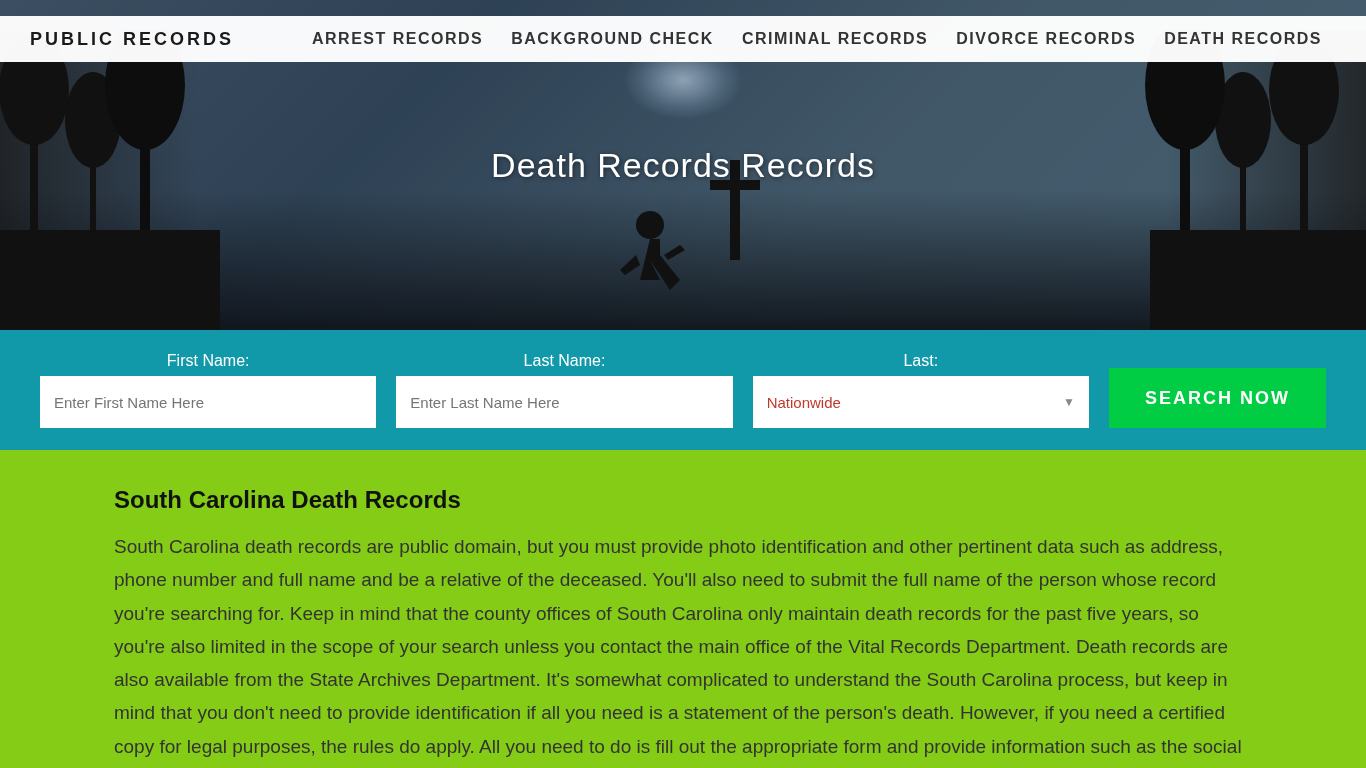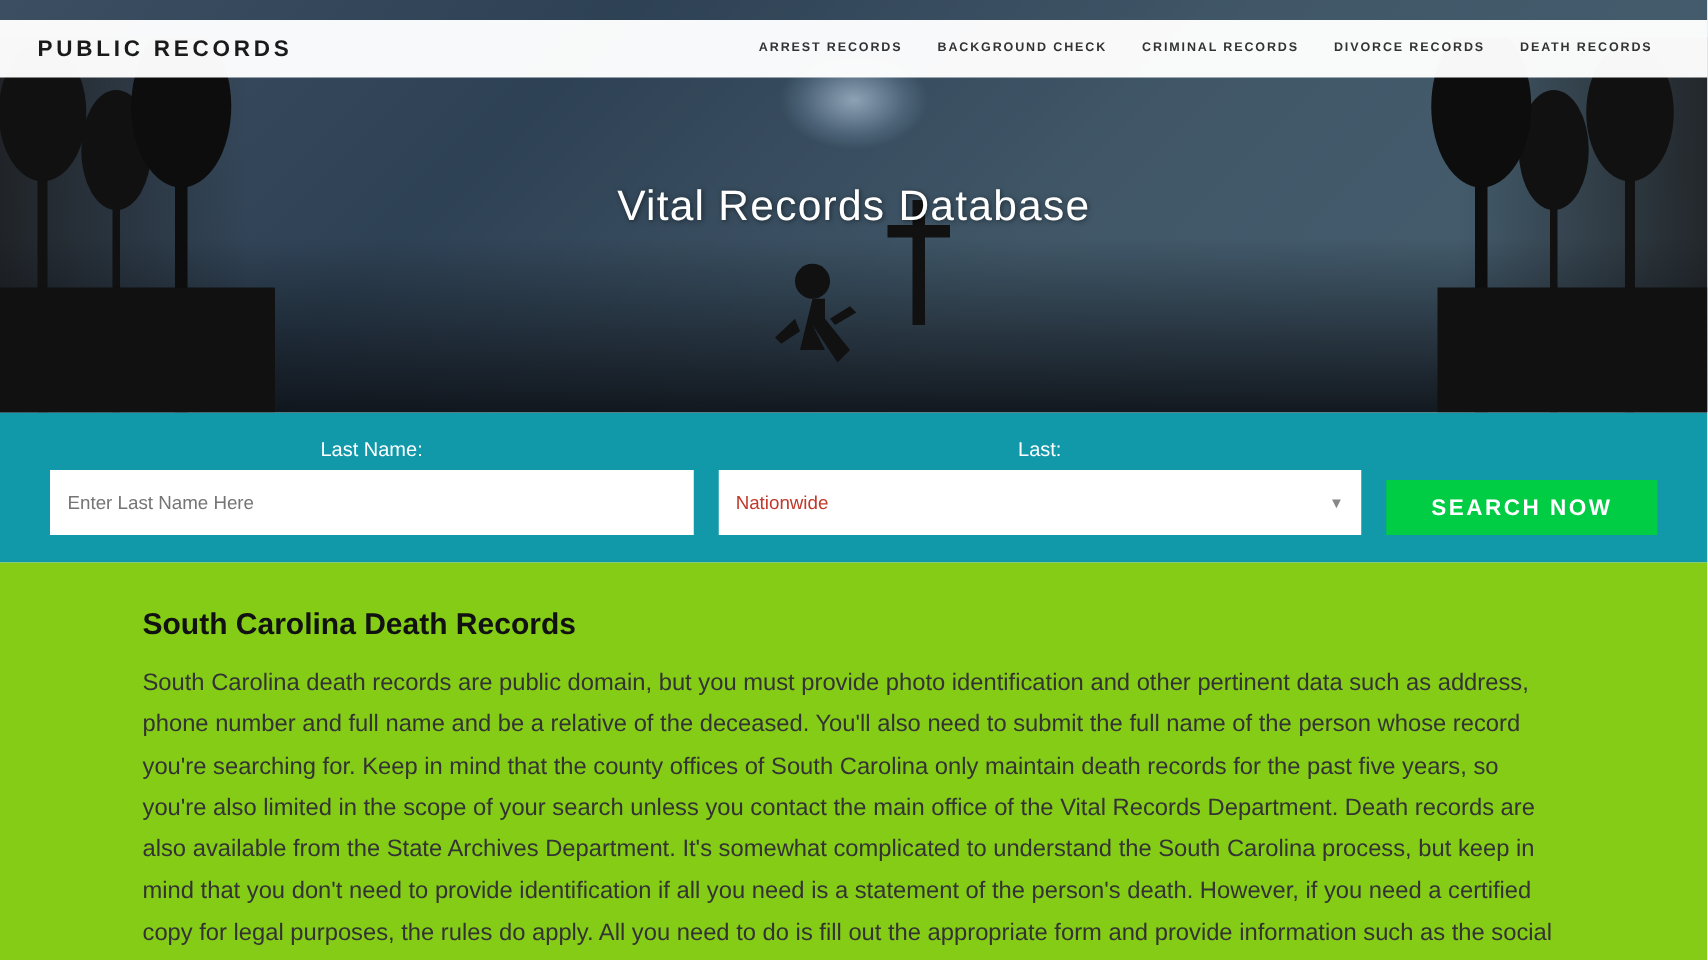--- a/index.html
+++ b/index.html
@@ -25,21 +25,21 @@
       margin-right: auto;
     }
     .nav-links {
       display: flex;
       gap: 0;
       list-style: none;
     }
     .nav-links li a {
       display: block;
       padding: 0 14px;
-      font-size: 10px;
+      font-size: 16px;
       font-weight: 700;
       letter-spacing: 1.5px;
       color: #333;
       text-decoration: none;
       text-transform: uppercase;
       line-height: 46px;
     }
 
     
     .hero {
@@ -145,21 +145,21 @@
       content: '▼';
       position: absolute;
       right: 14px;
       top: 50%;
       transform: translateY(-50%);
       font-size: 12px;
       color: #888;
       pointer-events: none;
     }
     .search-btn {
-      height: 44px;
+      height: 60px;
       padding: 0 36px;
       background: #00cc44;
       color: #fff;
       font-size: 18px;
       font-weight: 900;
       letter-spacing: 2px;
       border: none;
       cursor: pointer;
       text-transform: uppercase;
       white-space: nowrap;
@@ -235,24 +235,28 @@
     <rect x="1150" y="200" width="220" height="100" fill="#111"></rect>
 
     <rect x="730" y="130" width="10" height="100" fill="#111"></rect>
     <rect x="710" y="150" width="50" height="10" fill="#111"></rect>
 
     <ellipse cx="650" cy="195" rx="14" ry="14" fill="#111"></ellipse>
     <path d="M650 209 L640 250 L660 250 L650 230 L670 260 L680 250 L660 225 L660 209 Z" fill="#111"></path>
     <path d="M636 225 L620 240 L625 245 L640 235 Z" fill="#111"></path>
     <path d="M664 225 L680 215 L685 220 L668 230 Z" fill="#111"></path>
   </svg>
-  <h1 class="hero-title">Vital Records Database</h1>
+  <h1 class="hero-title">Death Records Records</h1>
 </div>
 
 <div class="search-bar">
+  <div class="search-field">
+    <label>First Name:</label>
+    <input type="text" placeholder="Enter First Name Here" style="">
+  </div>
   <div class="search-field">
     <label>Last Name:</label>
     <input type="text" placeholder="Enter Last Name Here" style="">
   </div>
   <div class="search-field">
     <label>Last:</label>
     <div class="select-wrapper">
       <select id="state-select"><option value="Nationwide">Nationwide</option><option value="Alabama">Alabama</option><option value="Alaska">Alaska</option><option value="Arizona">Arizona</option><option value="Arkansas">Arkansas</option><option value="California">California</option><option value="Colorado">Colorado</option><option value="Connecticut">Connecticut</option><option value="Delaware">Delaware</option><option value="Florida">Florida</option><option value="Georgia">Georgia</option><option value="Hawaii">Hawaii</option><option value="Idaho">Idaho</option><option value="Illinois">Illinois</option><option value="Indiana">Indiana</option><option value="Iowa">Iowa</option><option value="Kansas">Kansas</option><option value="Kentucky">Kentucky</option><option value="Louisiana">Louisiana</option><option value="Maine">Maine</option><option value="Maryland">Maryland</option><option value="Massachusetts">Massachusetts</option><option value="Michigan">Michigan</option><option value="Minnesota">Minnesota</option><option value="Mississippi">Mississippi</option><option value="Missouri">Missouri</option><option value="Montana">Montana</option><option value="Nebraska">Nebraska</option><option value="Nevada">Nevada</option><option value="New Hampshire">New Hampshire</option><option value="New Jersey">New Jersey</option><option value="New Mexico">New Mexico</option><option value="New York">New York</option><option value="North Carolina">North Carolina</option><option value="North Dakota">North Dakota</option><option value="Ohio">Ohio</option><option value="Oklahoma">Oklahoma</option><option value="Oregon">Oregon</option><option value="Pennsylvania">Pennsylvania</option><option value="Rhode Island">Rhode Island</option><option value="South Carolina">South Carolina</option><option value="South Dakota">South Dakota</option><option value="Tennessee">Tennessee</option><option value="Texas">Texas</option><option value="Utah">Utah</option><option value="Vermont">Vermont</option><option value="Virginia">Virginia</option><option value="Washington">Washington</option><option value="West Virginia">West Virginia</option><option value="Wisconsin">Wisconsin</option><option value="Wyoming">Wyoming</option></select>
     </div>
   </div>

